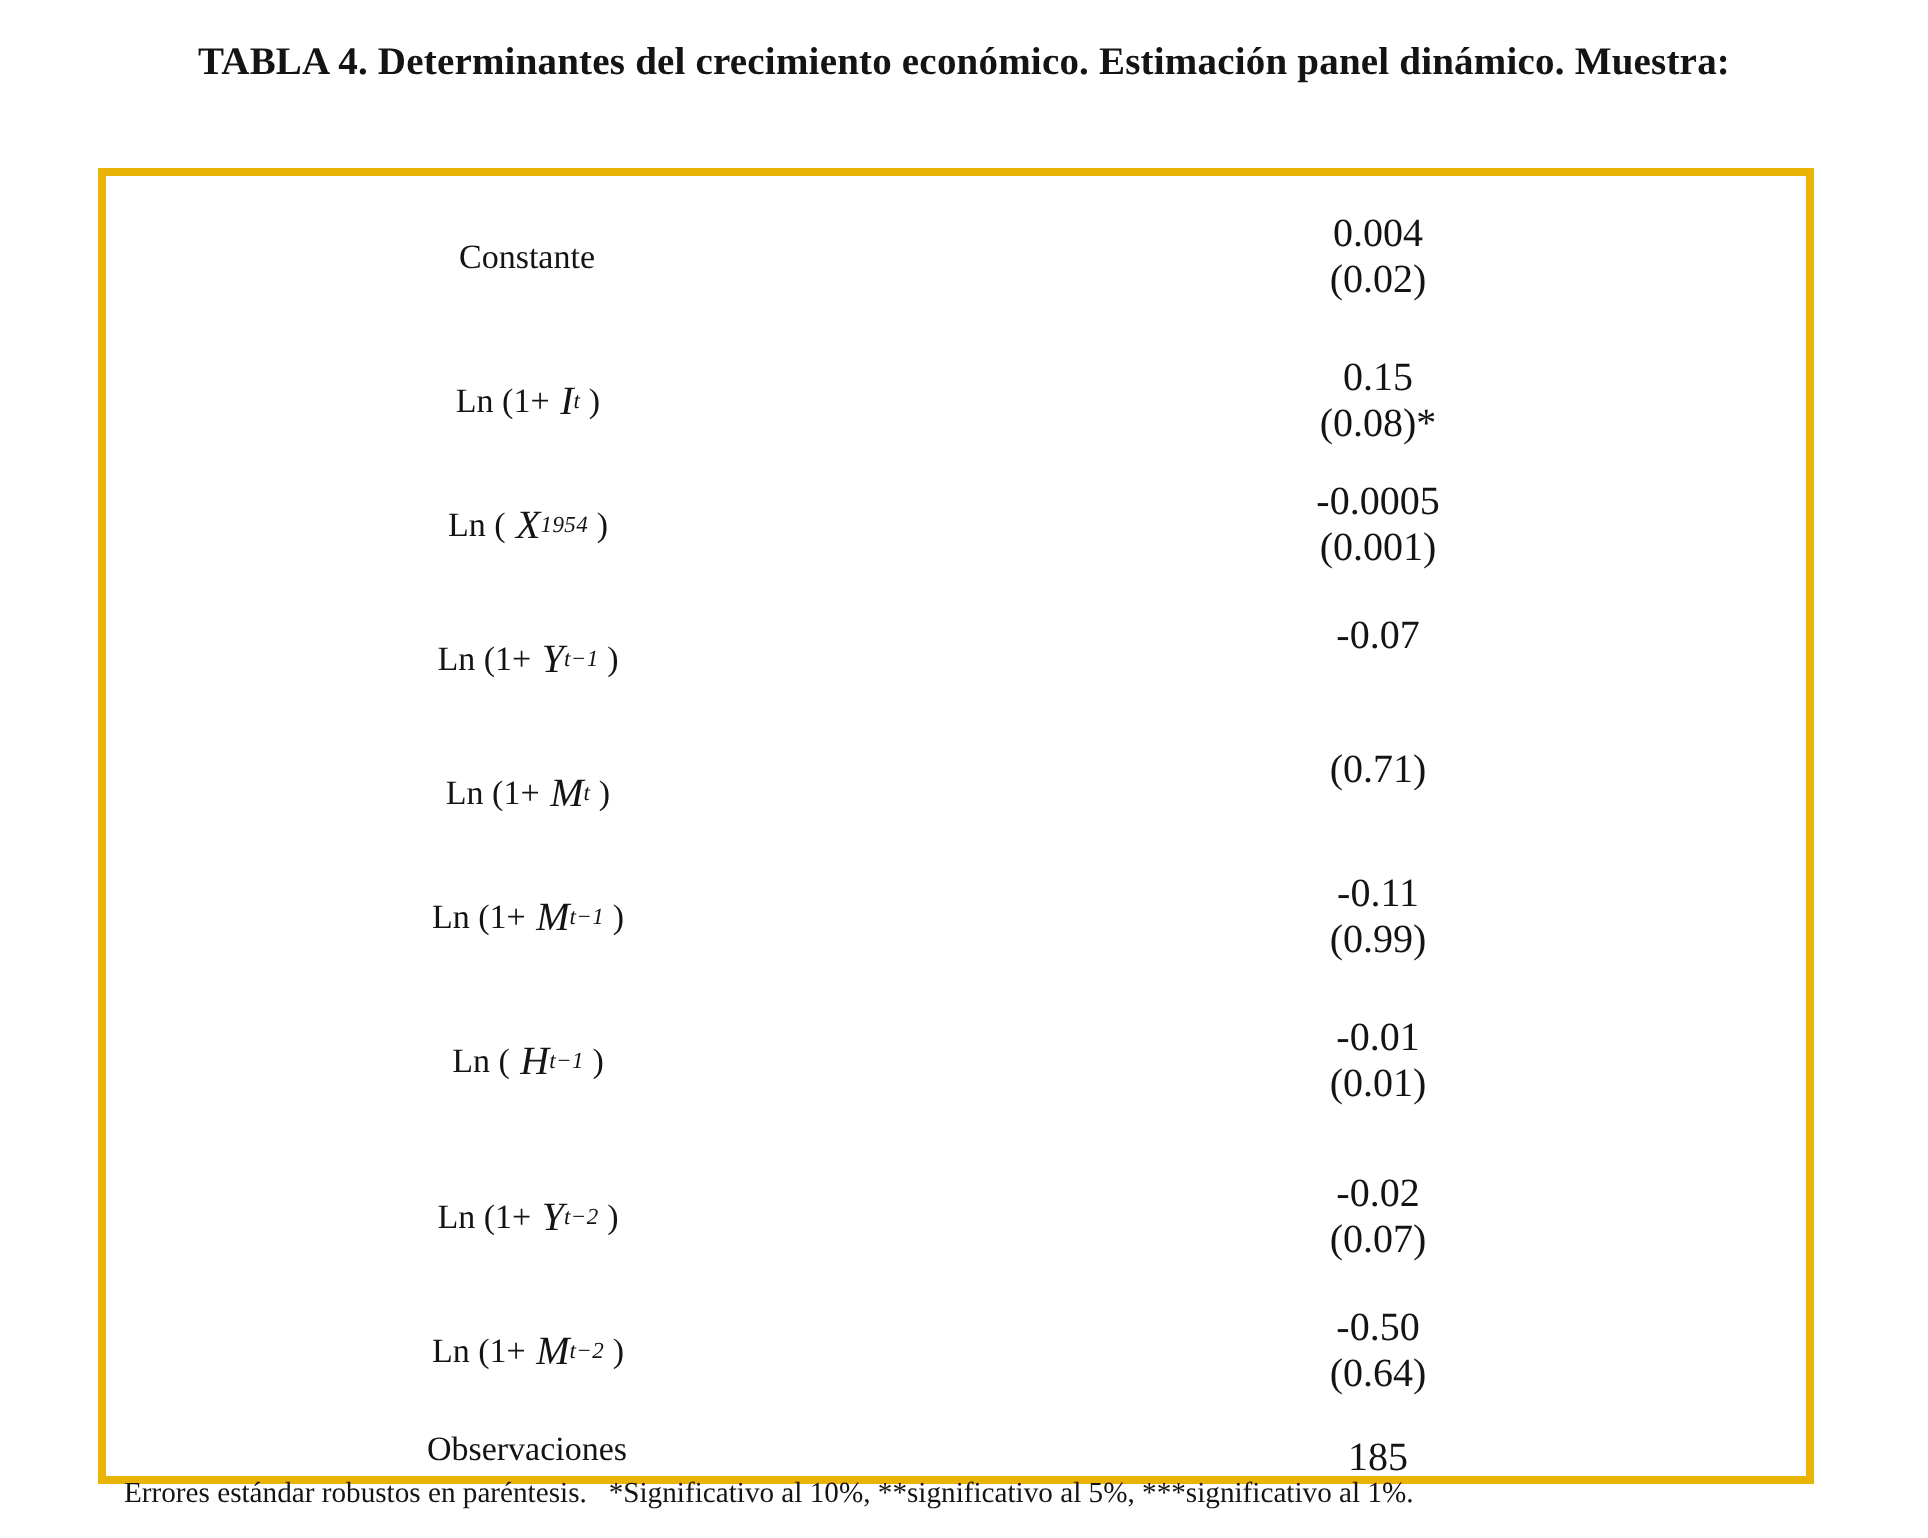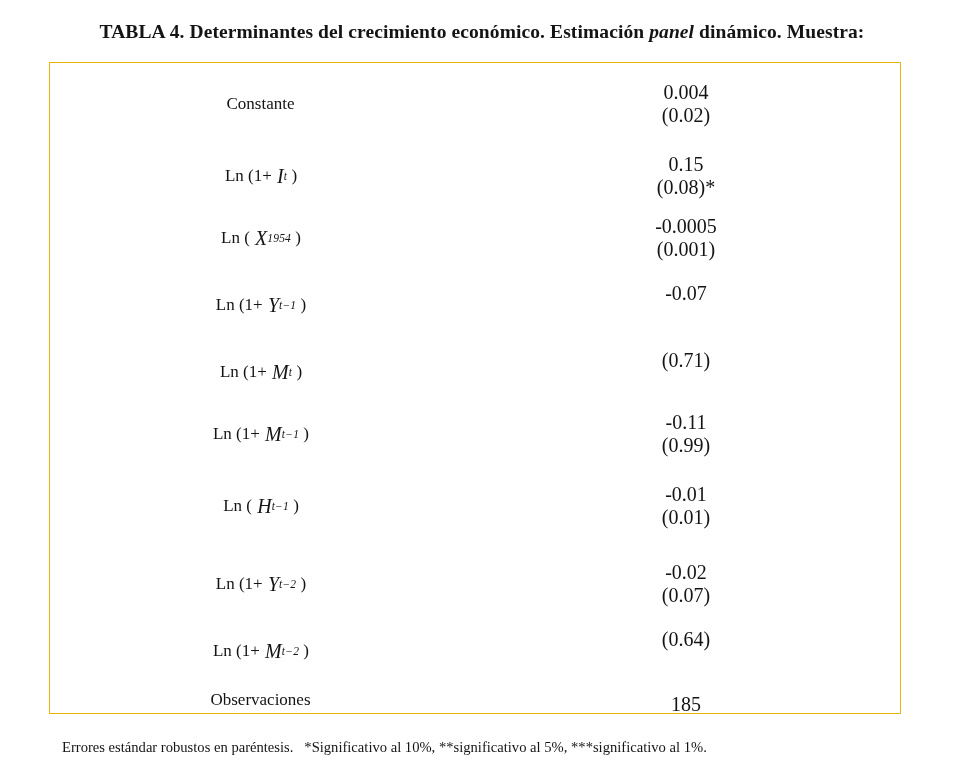--- a/index.html
+++ b/index.html
@@ -16,28 +16,28 @@
     position: absolute;
     top: 19px;
     left: 0;
     width: 964px;
     text-align: center;
     font-weight: bold;
     font-size: 19.5px;
     line-height: 26px;
     letter-spacing: 0.1px;
   }
-  .title .ital { font-style: italic; }
+  .title .ital { }
   .table-box {
     position: absolute;
     left: 49px;
-    top: 62px;
+    top: 84px;
     width: 850px;
     height: 650px;
-    border: 1px solid #eab308;
+    border: 4px solid #eab308;
   }
   .row {
     position: absolute;
     left: 0;
     width: 100%;
     height: 46px;
     display: flex;
   }
   .row.single { height: 26px; }
   .cell.label {
@@ -144,20 +144,21 @@
       <div class="cell label"><span>Ln (1+ </span><span class="mvar">Y</span><span class="msub">t−2</span><span> )</span></div>
       <div class="cell value">
         <div>-0.02</div>
         <div>(0.07)</div>
       </div>
     </div>
 
     <div class="row" style="top:565px">
       <div class="cell label"><span>Ln (1+ </span><span class="mvar">M</span><span class="msub">t−2</span><span> )</span></div>
       <div class="cell value">
+        <div>-0.50</div>
         <div>(0.64)</div>
       </div>
     </div>
 
     <div class="row single" style="top:624px">
       <div class="cell label"><span>Observaciones</span><span class="mvar"></span><span class="msub"></span><span></span></div>
       <div class="cell value" style="line-height:34px">
         <div>185</div>
       </div>
     </div>

